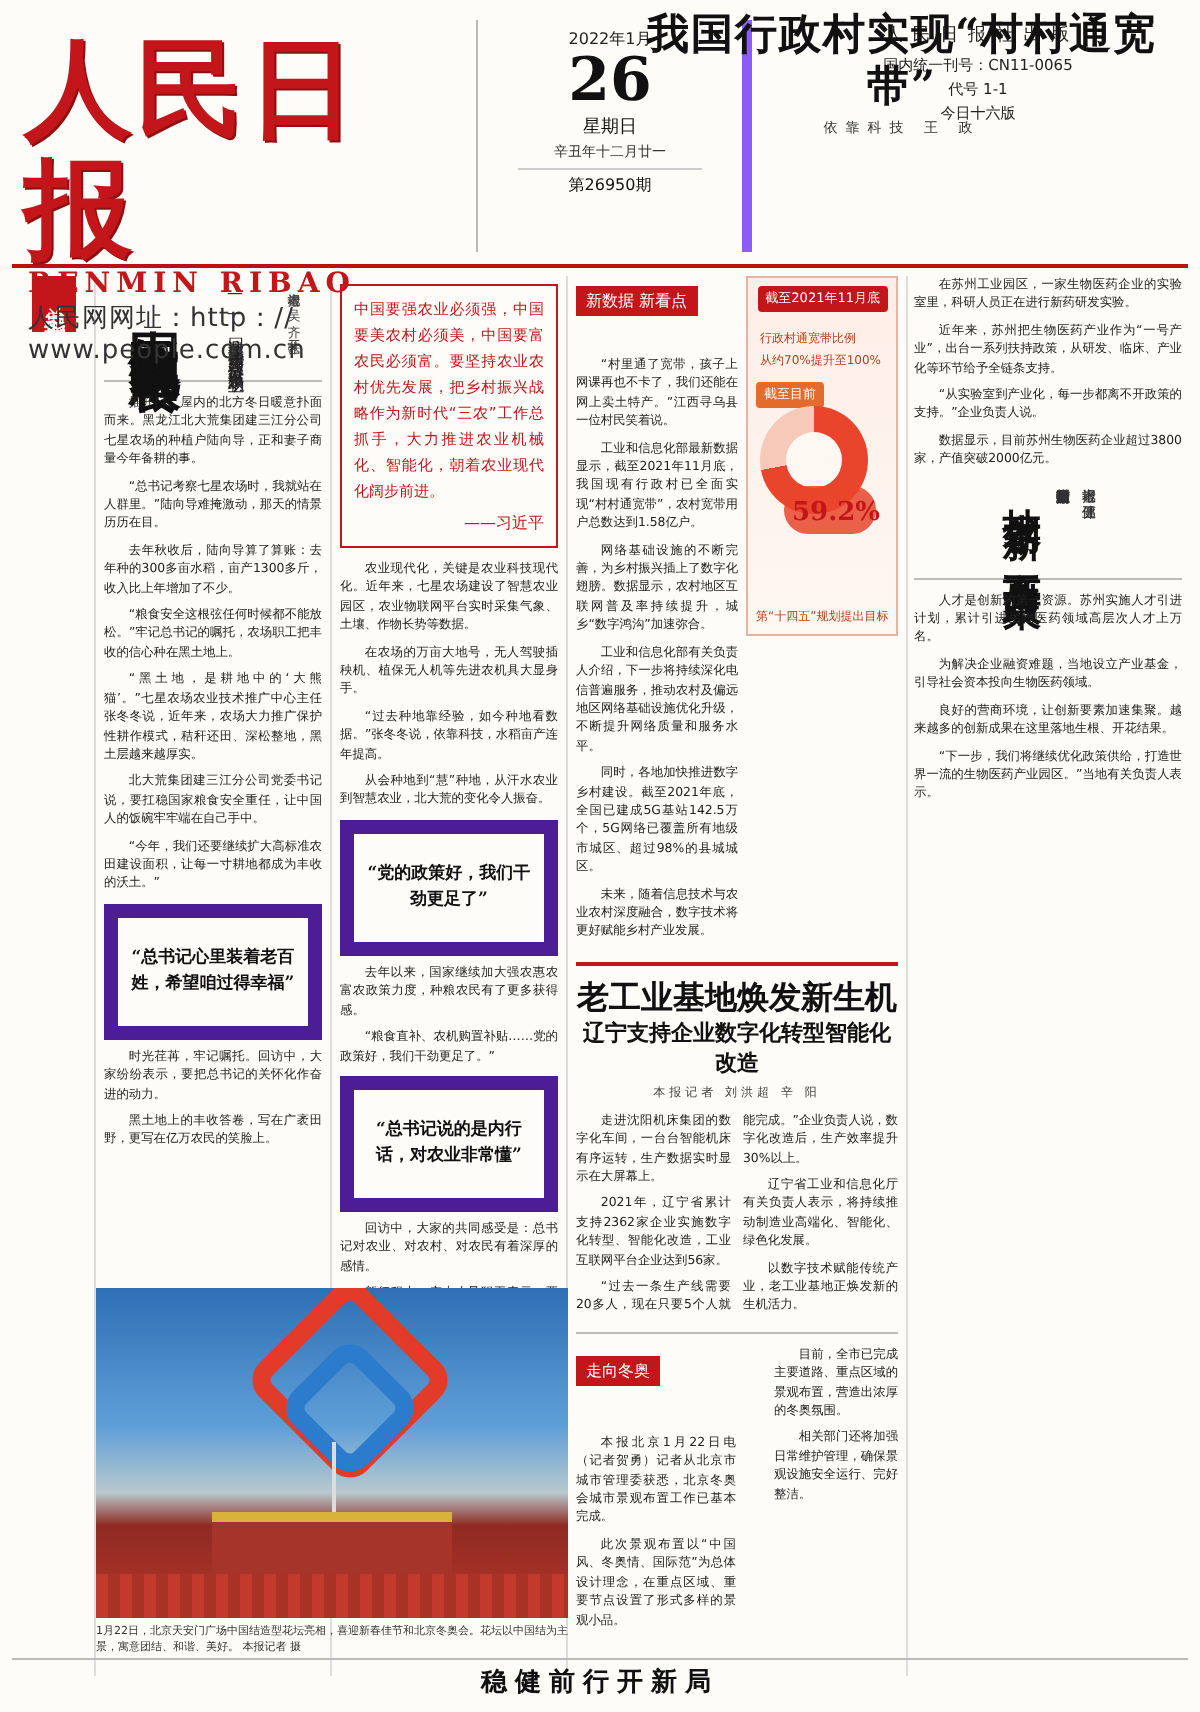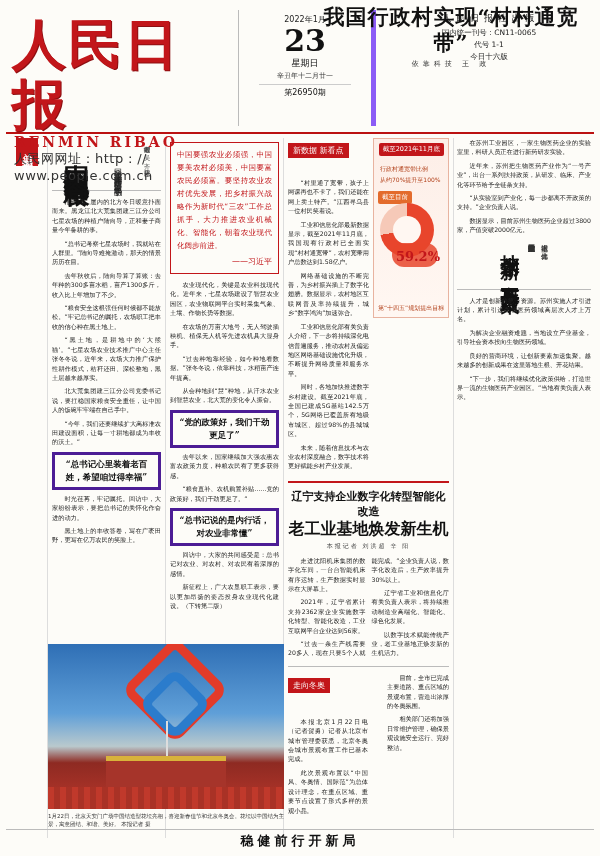--- a/index.html
+++ b/index.html
@@ -82,21 +82,21 @@
   .redbox{
     border:1px solid #c2161a;color:#c2161a;padding:5px 6px;font-size:7.5px;
     line-height:13px;margin:4px 0 6px;text-align:justify;
   }
   .redbox .sign{text-align:right;display:block;margin-top:3px;font-size:8px;}
 
   .body-text{font-size:6.2px;line-height:9.4px;text-align:justify;color:#222;}
   .body-text p{margin:0 0 4px;text-indent:2em;}
 
   .sec-head{
-    font-size:8.5px;font-weight:bold;border:3px solid #4c1d95;padding:3px 4px;
+    font-size:8.5px;font-weight:bold;border:7px solid #4c1d95;padding:14px 4px;
     margin:5px 0 4px;line-height:13px;text-align:center;
     font-family:"DejaVu Serif","Liberation Serif",serif;
   }
 
   .hd-label{
     display:inline-block;background:#c2161a;color:#fff;font-size:8px;
     padding:2px 5px;margin-bottom:20px;
   }
   .art-title{
     font-family:"DejaVu Serif","Liberation Serif",serif;font-weight:bold;
@@ -187,21 +187,21 @@
 <div class="page">
 
   <div class="masthead">
     <div class="mast-left">
       <div class="mast-title">人民日报</div>
       <div class="mast-pinyin">RENMIN RIBAO</div>
       <div class="mast-url">人民网网址：http：// www.people.com.cn</div>
     </div>
     <div class="mast-mid">
       <div class="mast-date-sm">2022年1月</div>
-      <div class="mast-daynum">23</div>
+      <div class="mast-daynum">26</div>
       <div class="mast-week">星期日</div>
       <div class="mast-lunar">辛丑年十二月廿一</div>
       <div class="mast-pagenum">第26950期</div>
     </div>
     <div class="mast-right">
       <div class="org">人 民 日 报 社 出 版</div>
       <div class="line">国内统一刊号：CN11-0065</div>
       <div class="line">代号 1-1</div>
       <div class="line">今日十六版</div>
     </div>
@@ -285,22 +285,22 @@
             <div class="info-tag2">截至目前</div>
             <div class="donut"></div>
             <div class="pill"></div>
             <div class="pct"><span>59.2</span><span>%</span></div>
             <div class="info-foot">第“十四五”规划提出目标</div>
           </div>
         </div>
       </div>
 
       <div class="rule-red"></div>
+      <div class="art-title l2">老工业基地焕发新生机</div>
       <div class="art-title l1">辽宁支持企业数字化转型智能化改造</div>
-      <div class="art-title l2">老工业基地焕发新生机</div>
       <div class="byline">本报记者 刘洪超 辛 阳</div>
       <div class="body-text" style="column-count:2;column-gap:6px;">
         <p>走进沈阳机床集团的数字化车间，一台台智能机床有序运转，生产数据实时显示在大屏幕上。</p>
         <p>2021年，辽宁省累计支持2362家企业实施数字化转型、智能化改造，工业互联网平台企业达到56家。</p>
         <p>“过去一条生产线需要20多人，现在只要5个人就能完成。”企业负责人说，数字化改造后，生产效率提升30%以上。</p>
         <p>辽宁省工业和信息化厅有关负责人表示，将持续推动制造业高端化、智能化、绿色化发展。</p>
         <p>以数字技术赋能传统产业，老工业基地正焕发新的生机活力。</p>
       </div>
 
       <div class="rule"></div>

